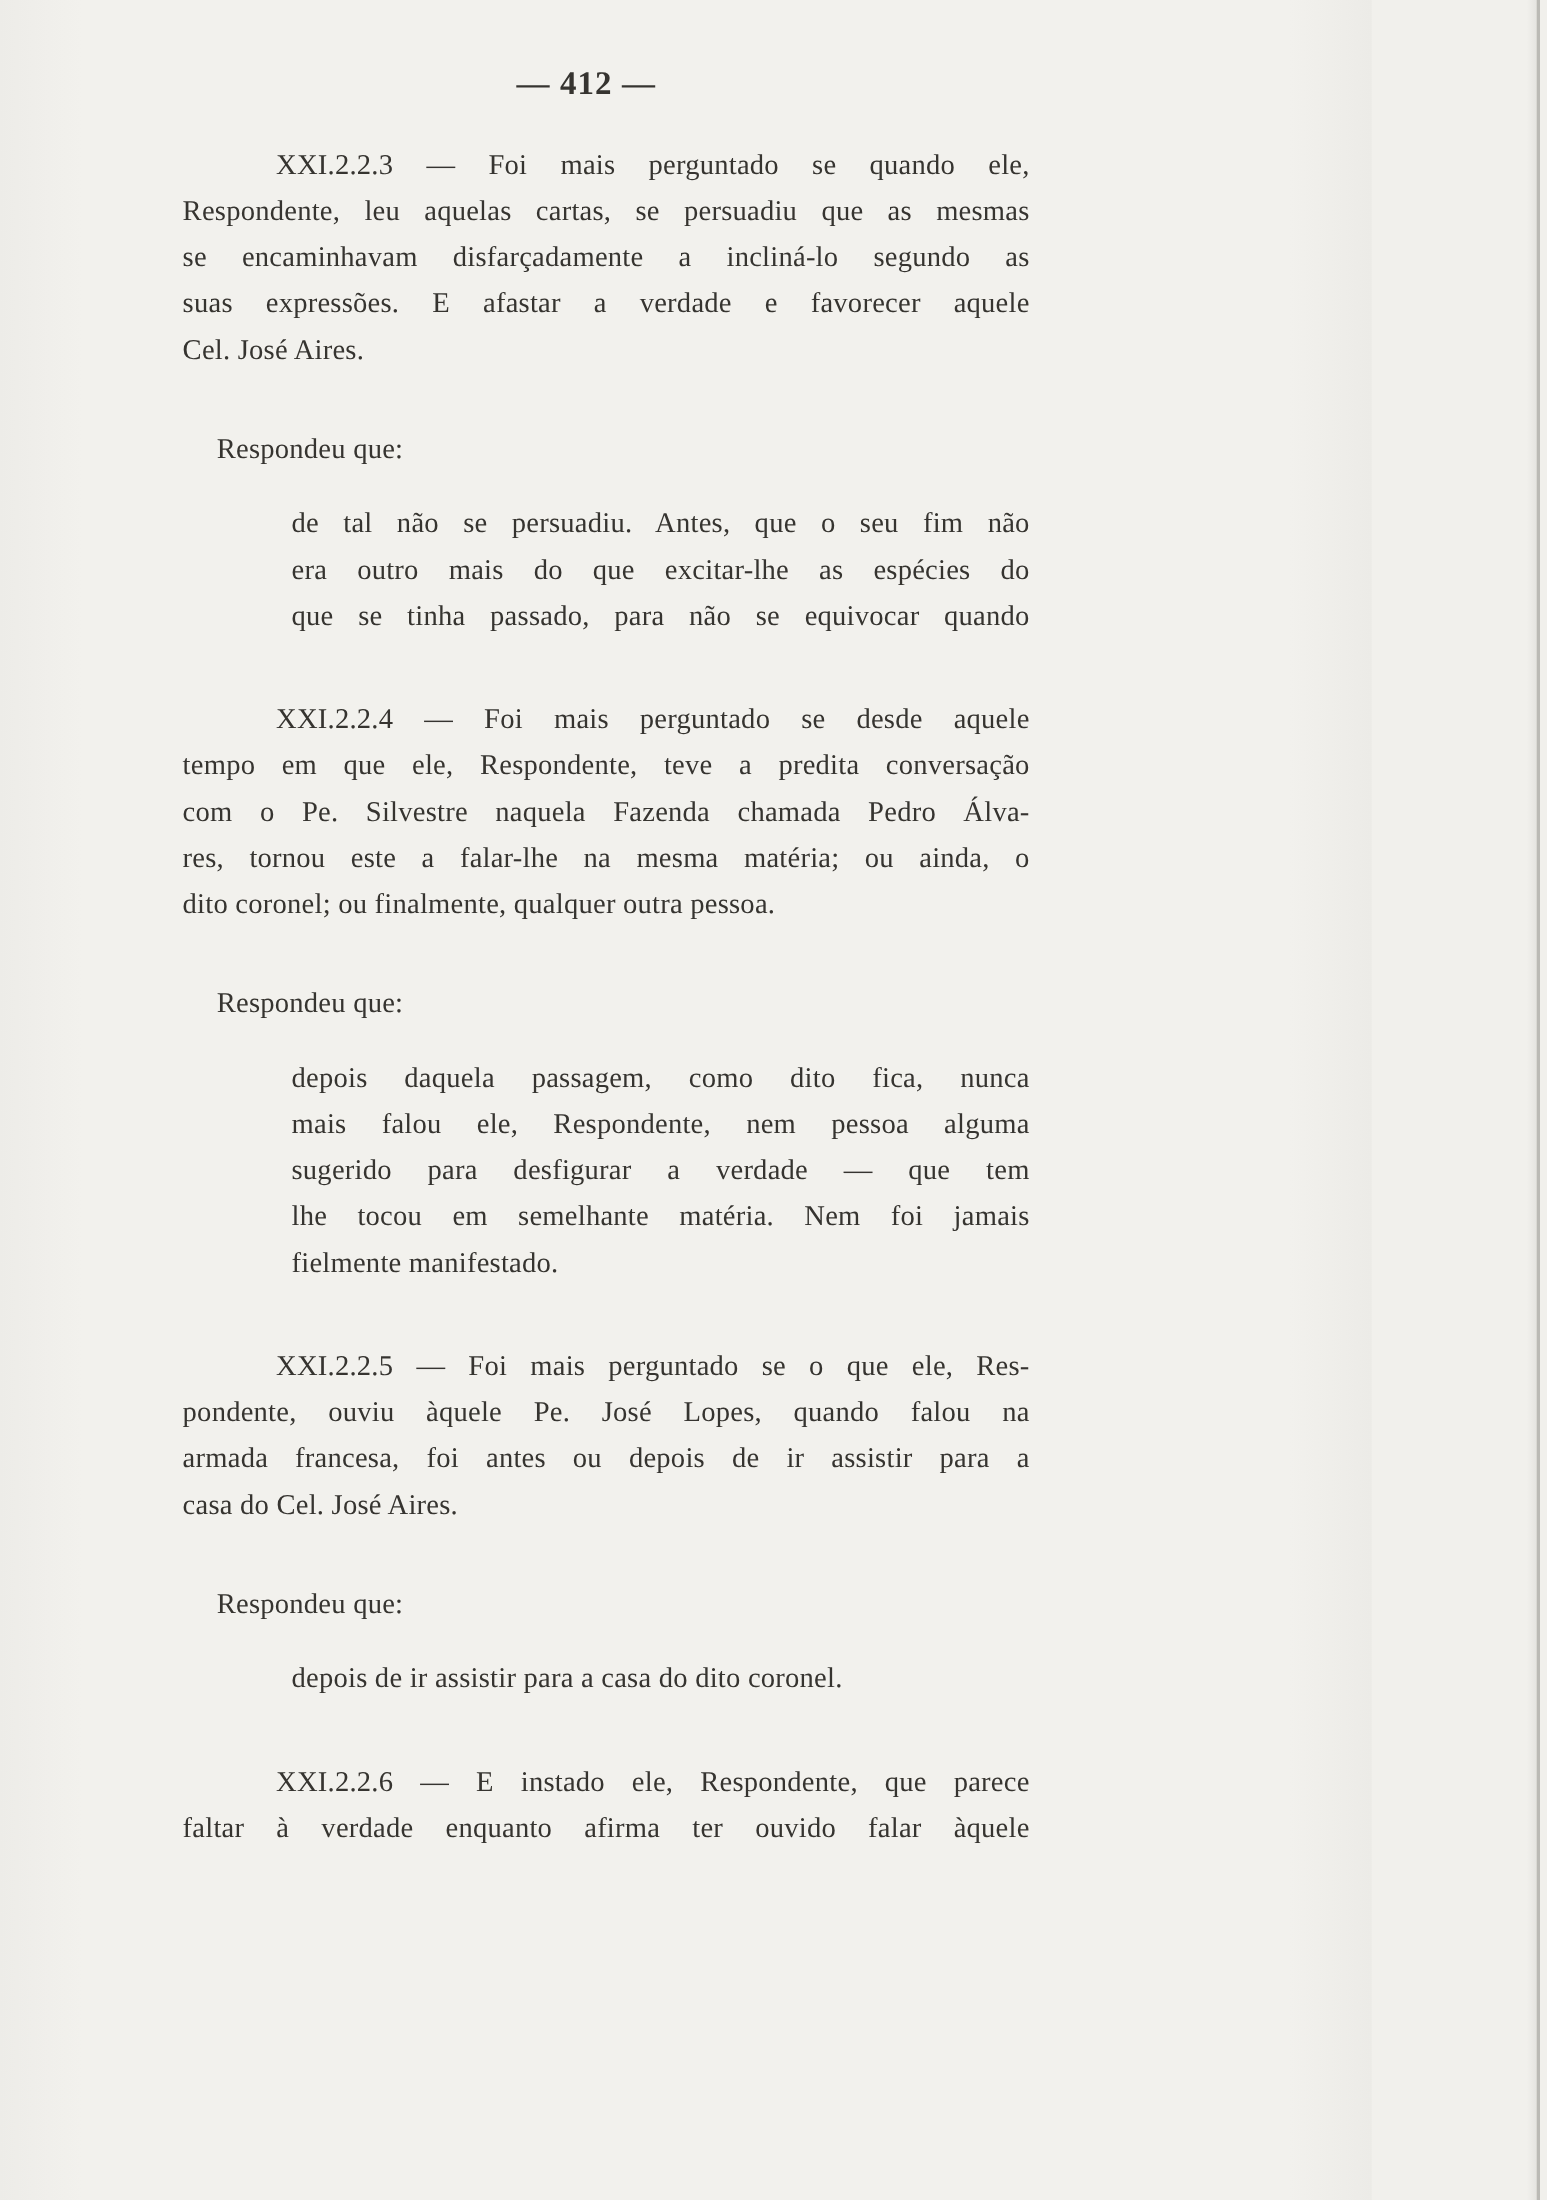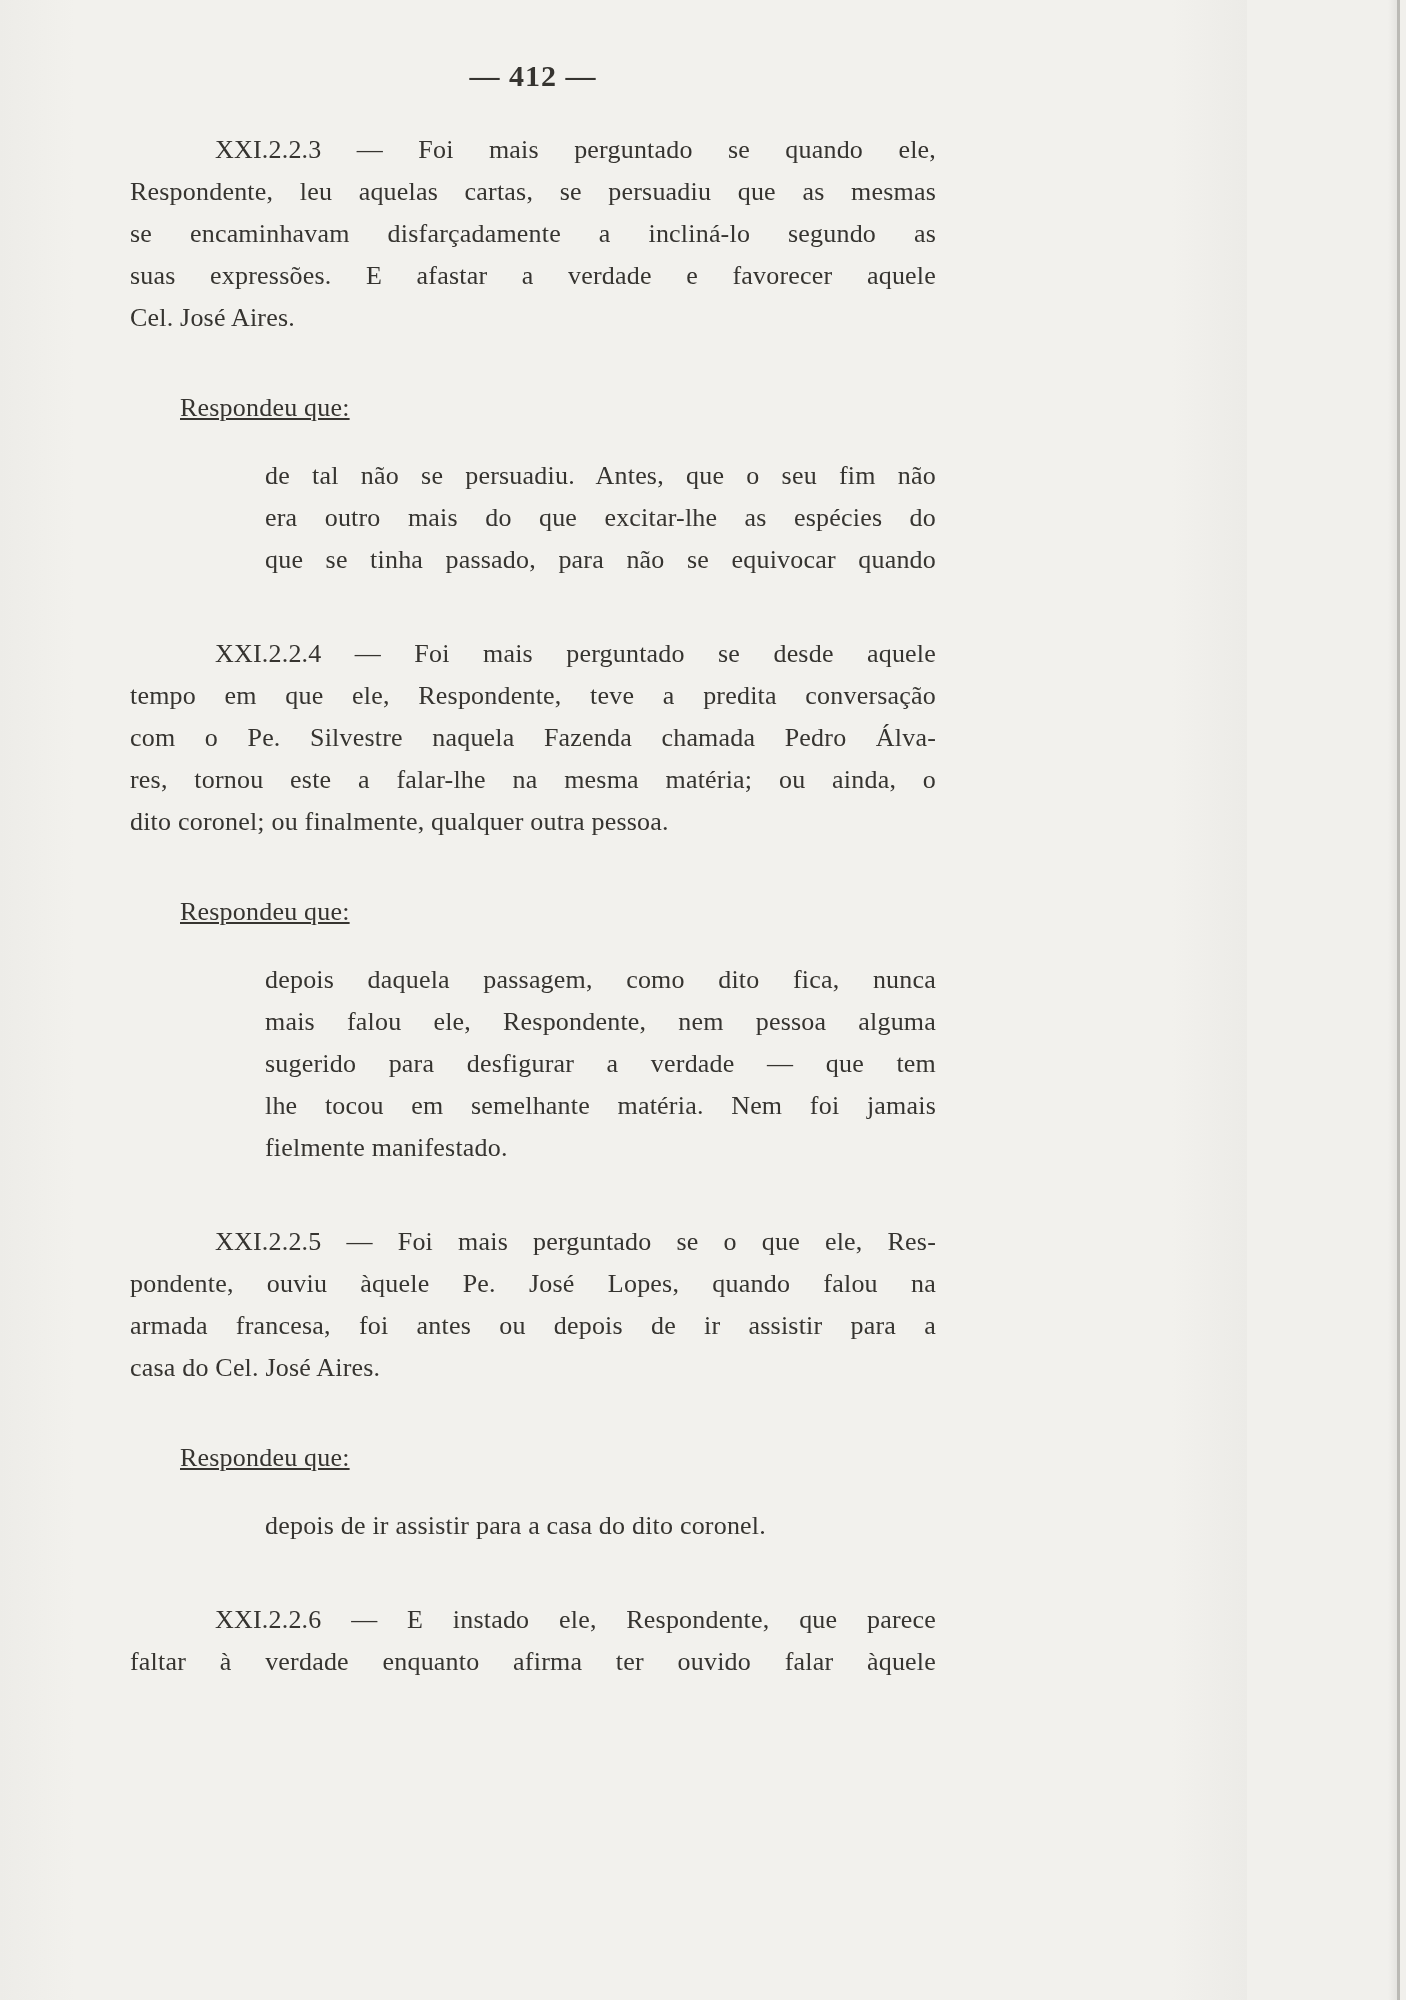--- a/index.html
+++ b/index.html
@@ -44,23 +44,23 @@
     width: 806px;
   }
   .page-header {
     font-size: 30px;
     font-weight: bold;
     line-height: 42px;
     text-align: center;
     letter-spacing: 1px;
     margin-bottom: 32px;
   }
-  .block { font-size: 26px; line-height: 42px; letter-spacing: 0.2px; }
+  .block { font-size: 26px; line-height: 42px; letter-spacing: 0.2px; margin-left: 36px; }
   .block.paragraph { margin-bottom: 48px; }
-  .block.label     { margin-bottom: 26px; margin-left: 50px; text-decoration: underline; }
+  .block.label     { margin-bottom: 26px; margin-left: 67px; }
   .block.response  { margin-bottom: 52px; margin-left: 135px; width: 671px; }
   .line {
     text-align: justify;
     text-align-last: justify;
     white-space: normal;
   }
   .line.no-just { text-align: right; text-align-last: left; }
   .line.indent  { padding-left: 85px; }
 </style>
 </head>

